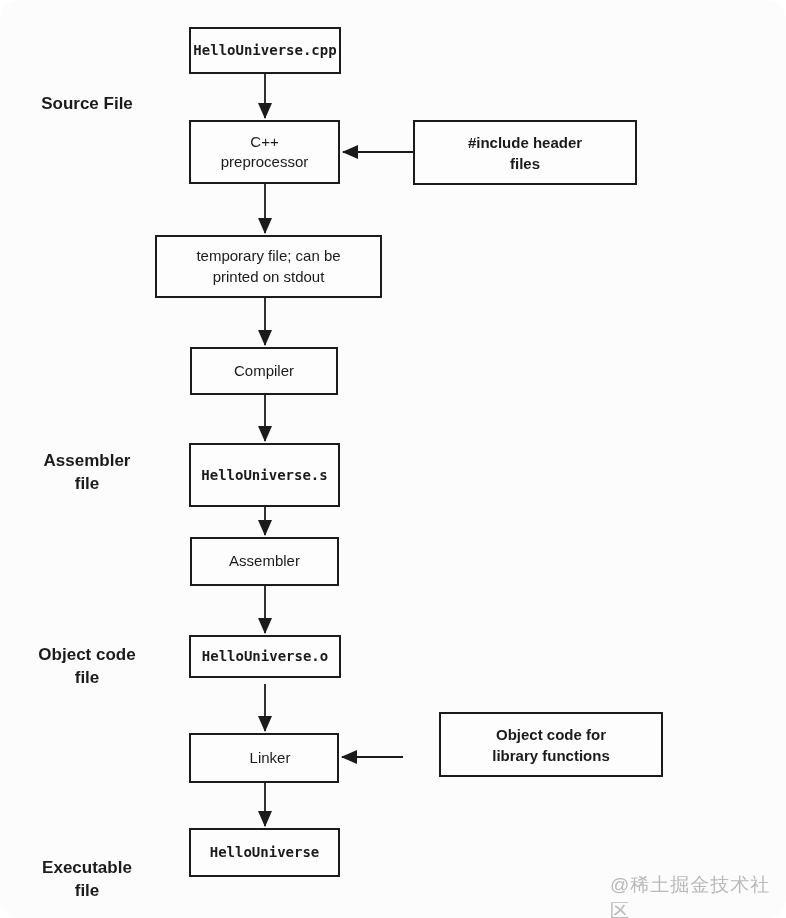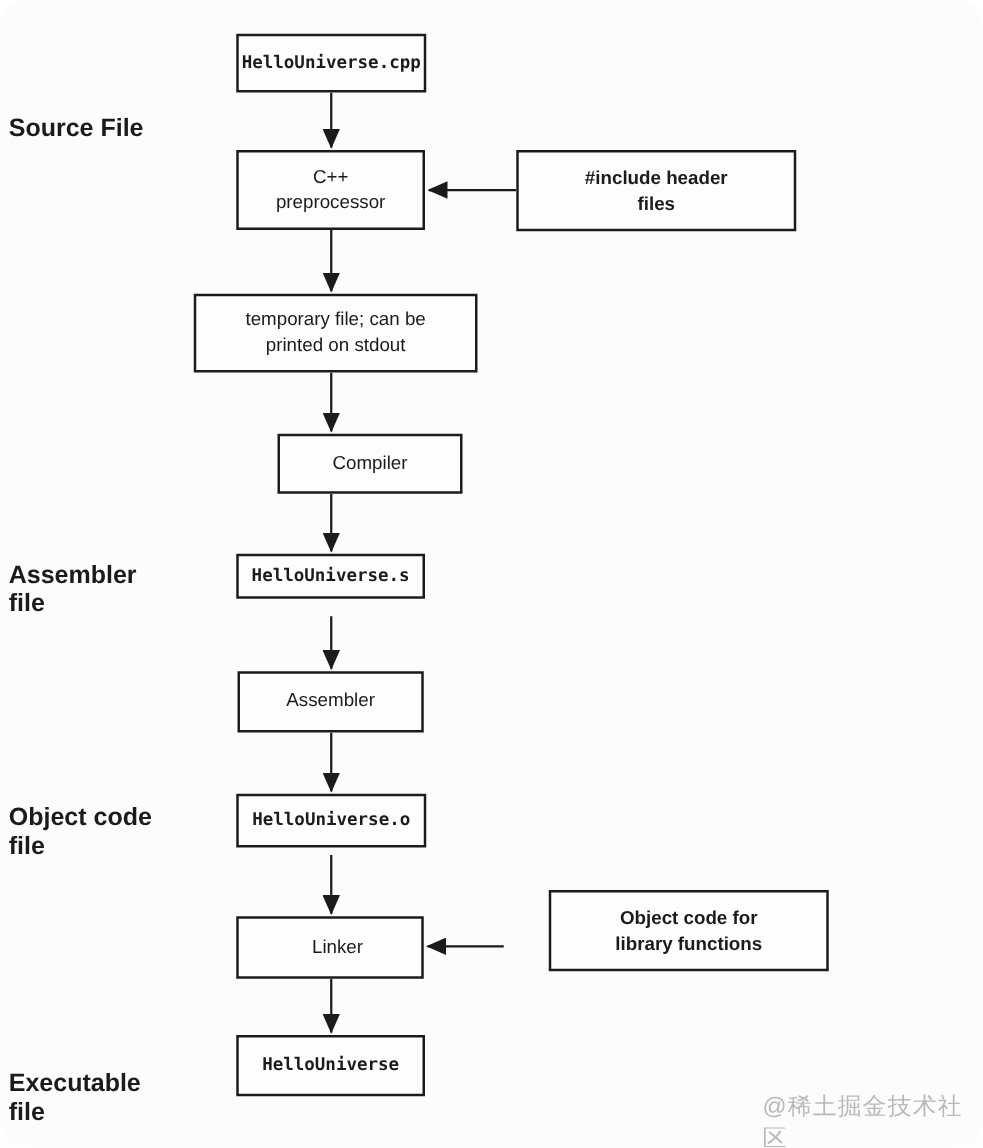--- a/index.html
+++ b/index.html
@@ -32,22 +32,23 @@
     font-size: 14px;
   }
   .node.bold {
     font-weight: bold;
     font-size: 15px;
     line-height: 1.4;
   }
   .side-label {
     position: absolute;
     width: 160px;
+    text-align: center;
     font-weight: bold;
-    font-size: 20px;
+    font-size: 17px;
     line-height: 23px;
     white-space: pre-line;
   }
   .watermark {
     position: absolute;
     left: 610px;
     top: 872px;
     font-size: 19px;
     color: #b9b9b9;
     letter-spacing: 1px;
@@ -56,22 +57,22 @@
     position: absolute;
     left: 0; top: 0;
     width: 786px; height: 918px;
     pointer-events: none;
   }
   
   .n-cpp        { left:189px; top:27px;  width:152px; height:47px; }
   .n-pre        { left:189px; top:120px; width:151px; height:64px; }
   .n-include    { left:413px; top:120px; width:224px; height:65px; }
   .n-temp       { left:155px; top:235px; width:227px; height:63px; }
-  .n-compiler   { left:190px; top:347px; width:148px; height:48px;margin-left:32px; }
-  .n-hs         { left:189px; top:443px; width:151px; height:36px; }
+  .n-compiler   { left:190px; top:347px; width:148px; height:48px; }
+  .n-hs         { left:189px; top:443px; width:151px; height:64px; }
   .n-assembler  { left:190px; top:537px; width:149px; height:49px; }
   .n-ho         { left:189px; top:635px; width:152px; height:43px; }
   .n-linker     { left:189px; top:733px; width:150px; height:50px;padding-left:12px; }
   .n-objlib     { left:403px; top:712px; width:224px; height:65px;margin-left:36px; }
   .n-exe        { left:189px; top:828px; width:151px; height:49px; }
   .l-source     { left:7px; top:92px;  }
   .l-assembler  { left:7px; top:449px; }
   .l-object     { left:7px; top:643px; }
   .l-executable { left:7px; top:840px;margin-top:16px; }
 </style>

